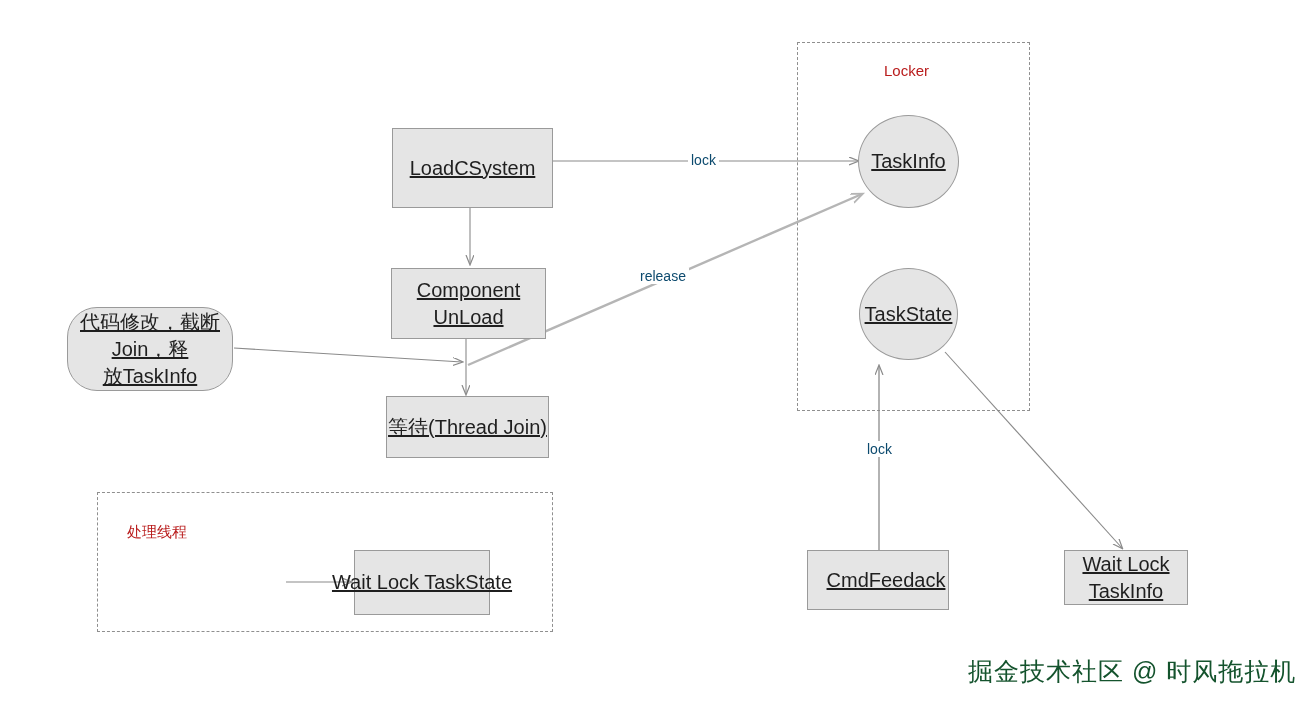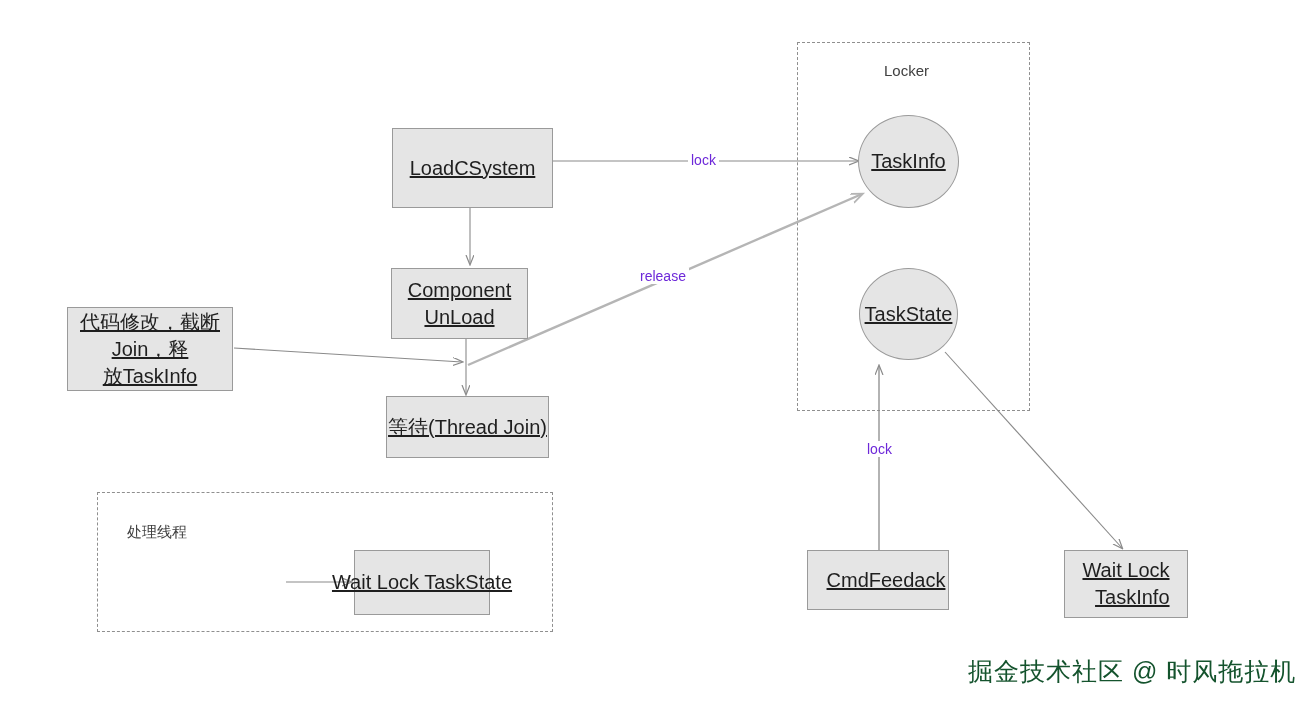--- a/index.html
+++ b/index.html
@@ -46,27 +46,27 @@
   }
   .group {
     position: absolute;
     box-sizing: border-box;
     border: 1px dashed #8f8f8f;
     background: transparent;
   }
   .group-title {
     position: absolute;
     font-size: 15px;
-    color: #404040;
+    color: #b91c1c;
     white-space: nowrap;
   }
   .edge-label {
     position: absolute;
     font-size: 14px;
-    color: #6d28d9;
+    color: #0c4a6e;
     background: #ffffff;
     padding: 0 3px;
     white-space: nowrap;
   }
   .watermark {
     position: absolute;
     font-size: 25px;
     color: #14532d;
     white-space: nowrap;
     letter-spacing: 1px;
@@ -129,25 +129,25 @@
   </svg>
 
   <div class="edge-label" style="left:688px; top:152px;">lock</div>
   <div class="edge-label" style="left:637px; top:268px;">release</div>
   <div class="edge-label" style="left:864px; top:441px;">lock</div>
 
   <div class="node" style="left:392px; top:128px; width:161px; height:80px;">
     <span>LoadCSystem</span>
   </div>
 
-  <div class="node" style="left:391px; top:268px; width:137px; height:71px;">
+  <div class="node" style="left:391px; top:268px; width:155px; height:71px;">
     <span>Component UnLoad</span>
   </div>
 
-  <div class="node" style="left:67px; top:307px; width:166px; height:84px;">
+  <div class="node" style="left:67px; top:307px; width:166px; height:84px;border-radius:30px;">
     <span class="pre">代码修改，截断Join，释
 放TaskInfo</span>
   </div>
 
   <div class="node" style="left:386px; top:396px; width:163px; height:62px;">
     <span>等待(Thread Join)</span>
   </div>
 
   <div class="node circle" style="left:858px; top:115px; width:101px; height:93px;">
     <span>TaskInfo</span>
@@ -159,20 +159,20 @@
 
 
   <div class="node" style="left:354px; top:550px; width:136px; height:65px;">
     <span class="nowrap">Wait Lock TaskState</span>
   </div>
 
   <div class="node" style="left:807px; top:550px; width:142px; height:60px;padding-left:16px;">
     <span>CmdFeedack</span>
   </div>
 
-  <div class="node" style="left:1064px; top:550px; width:124px; height:68px;text-align:right;">
+  <div class="node" style="left:1064px; top:550px; width:124px; height:55px;">
     <span class="pre">Wait Lock
 TaskInfo</span>
   </div>
 
   <div class="watermark" style="left:968px; top:655px;">掘金技术社区 @ 时风拖拉机</div>
 
 </div>
 
 </body></html>

